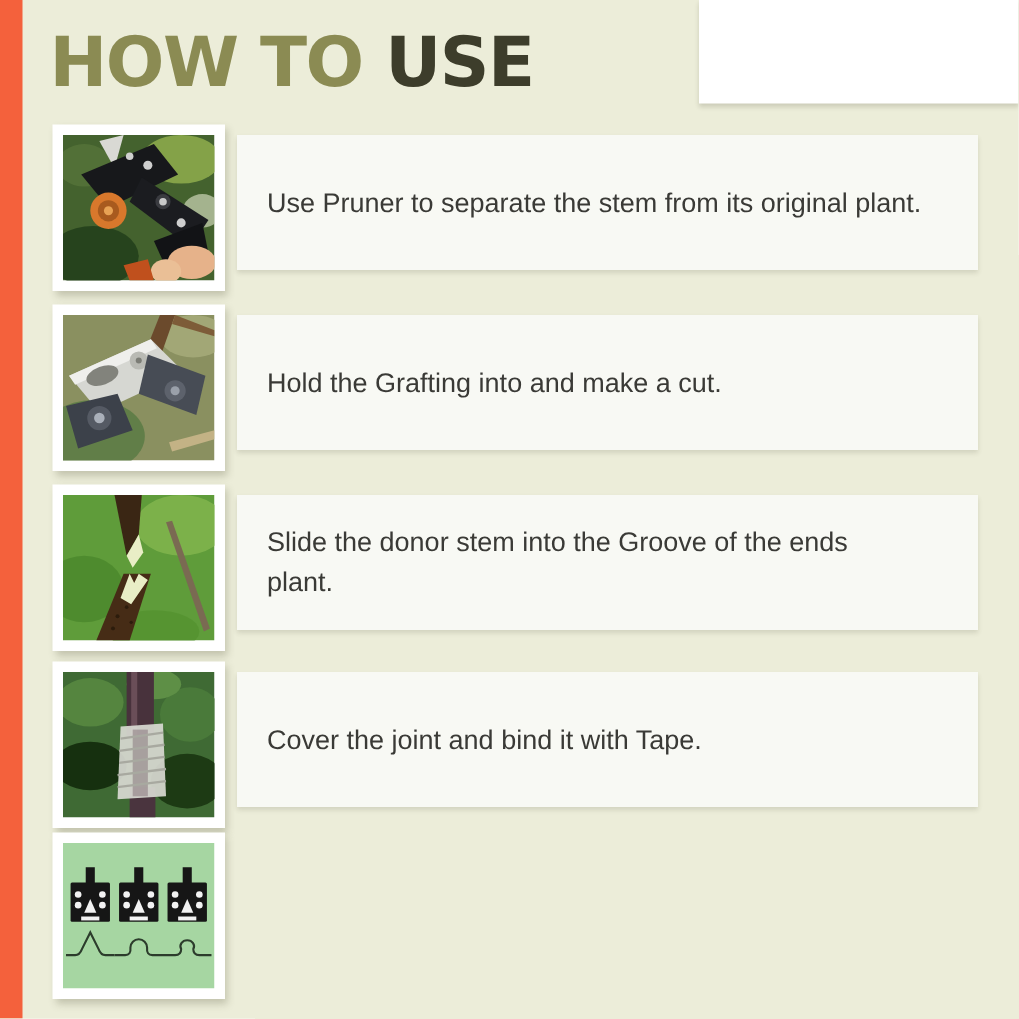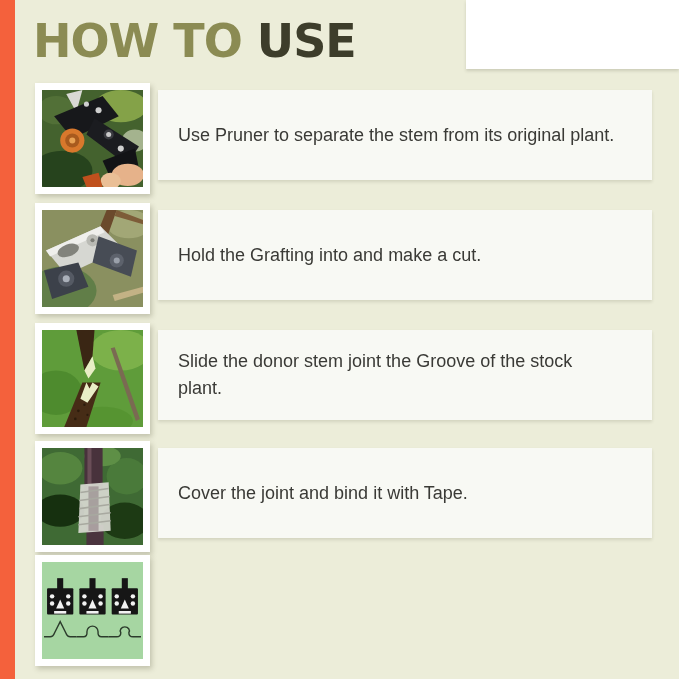--- a/index.html
+++ b/index.html
@@ -129,21 +129,21 @@
         <polygon points="42,40 50,26 53,38 46,48" fill="#e9eec6"></polygon>
         <polygon points="40,52 58,52 44,96 22,96" fill="#462c16"></polygon>
         <polygon points="38,68 44,52 47,58 50,52 56,56 45,72" fill="#e9eec6"></polygon>
         <circle cx="36" cy="80" r="1.3" fill="#2c1c0c"></circle>
         <circle cx="42" cy="74" r="1.2" fill="#2c1c0c"></circle>
         <circle cx="33" cy="88" r="1.3" fill="#2c1c0c"></circle>
         <circle cx="45" cy="84" r="1.1" fill="#2c1c0c"></circle>
       </svg>
     </div>
     <div class="card">
-      <div class="card-text">Slide the donor stem joint the Groove of the stock
+      <div class="card-text">Slide the donor stem into the Groove of the ends
 plant.</div>
     </div>
   </div>
 
   <div class="step s4">
     <div class="frame">
       <svg viewBox="0 0 100 96" preserveAspectRatio="none">
         <rect width="100" height="96" fill="#3f6a34"></rect>
         <ellipse cx="18" cy="20" rx="22" ry="16" fill="#55853f"></ellipse>
         <ellipse cx="84" cy="28" rx="20" ry="18" fill="#4a7a3a"></ellipse>

